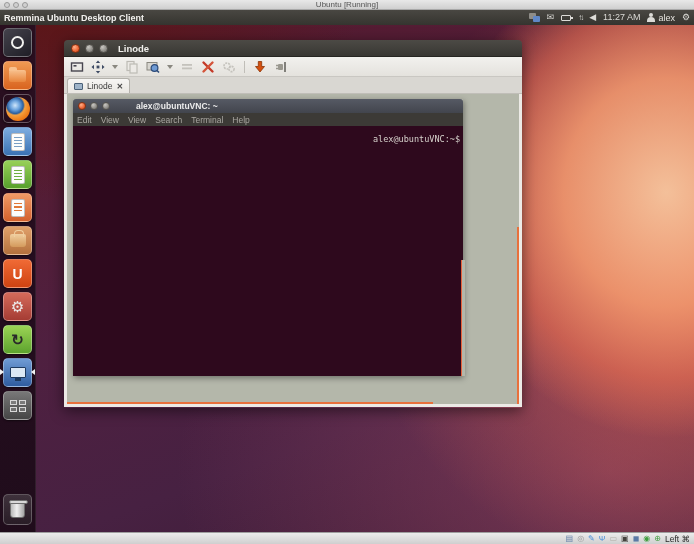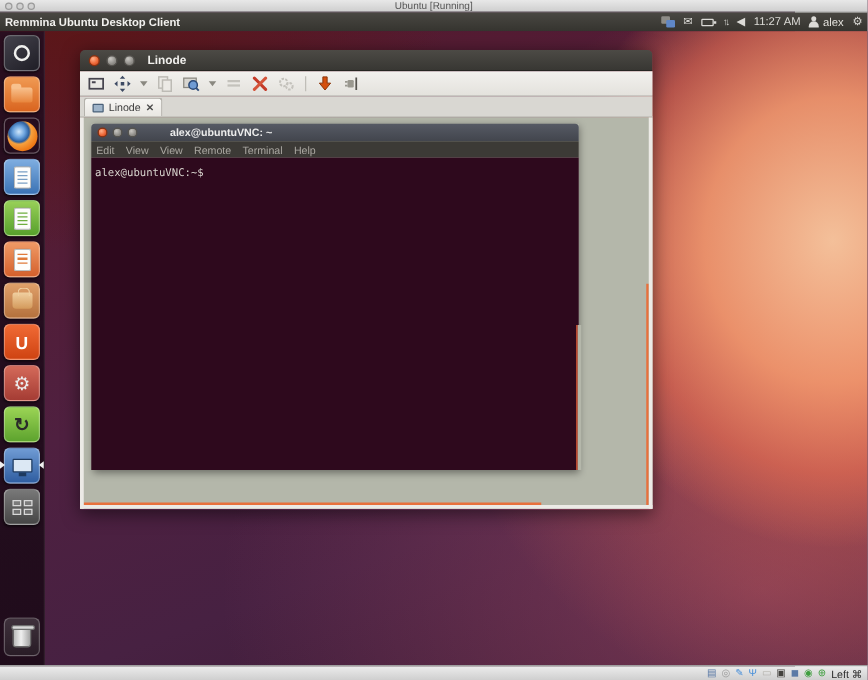--- a/index.html
+++ b/index.html
@@ -122,21 +122,21 @@
 
   
   .terminal { position:absolute; left:6px; top:5px; width:390px; height:277px;
     box-shadow:1px 2px 6px rgba(0,0,0,.4); }
   .t-titlebar { height:14px; background:linear-gradient(#565a64,#42454d); border-radius:3px 3px 0 0;
     display:flex; align-items:center; padding-left:5px; }
   .t-titlebar .wbtn { width:8px; height:8px; margin-right:4px; }
   .t-title { margin-left:22px; font-size:8.5px; font-weight:bold; color:#ececec; white-space:nowrap; }
   .t-menubar { height:13px; background:#3c3a36; display:flex; align-items:center; gap:9px; padding-left:4px; }
   .t-menu-item { font-size:8.5px; color:#aaa7a1; }
-  .t-body { height:250px; background:#2e091d; padding:2px 3px; }
+  .t-body { height:250px; background:#2e091d; padding:2px 3px;text-align:right; }
   .prompt { font-family:"DejaVu Sans Mono", monospace; font-size:8.5px; color:#d6d2cc; white-space:pre; }
   .t-artifact-grey { position:absolute; right:0; top:161px; width:3px; height:116px; background:#b4b7aa; }
   .t-artifact-orange { position:absolute; right:3px; top:161px; width:1.5px; height:116px; background:#e8603a; }
 
   
   .vbox-bar { position:absolute; left:0; top:532px; width:694px; height:12px;
     background:linear-gradient(#ececec,#cfcfcf); border-top:1px solid #9e9e9e;
     display:flex; align-items:center; justify-content:flex-end; gap:4px; padding-right:4px; }
   .vb-icon { font-size:8px; line-height:10px; }
   .hostkey { display:flex; align-items:center; gap:2px; font-size:8.5px; color:#2a2a2a; }
@@ -340,21 +340,21 @@
           <div class="t-titlebar">
             <span class="wbtn close"></span>
             <span class="wbtn grey"></span>
             <span class="wbtn grey"></span>
             <span class="t-title">alex@ubuntuVNC: ~</span>
           </div>
           <div class="t-menubar">
             <span class="t-menu-item">Edit</span>
             <span class="t-menu-item">View</span>
             <span class="t-menu-item">View</span>
-            <span class="t-menu-item">Remote</span>
+            <span class="t-menu-item">Search</span>
             <span class="t-menu-item">Terminal</span>
             <span class="t-menu-item">Help</span>
           </div>
           <div class="t-body">
             <span class="prompt">alex@ubuntuVNC:~$</span>
           </div>
         </div>
 
         <span class="t-artifact-grey" style="right:54px; top:166px;"></span>
         <span class="t-artifact-orange" style="right:57px; top:166px;"></span>

